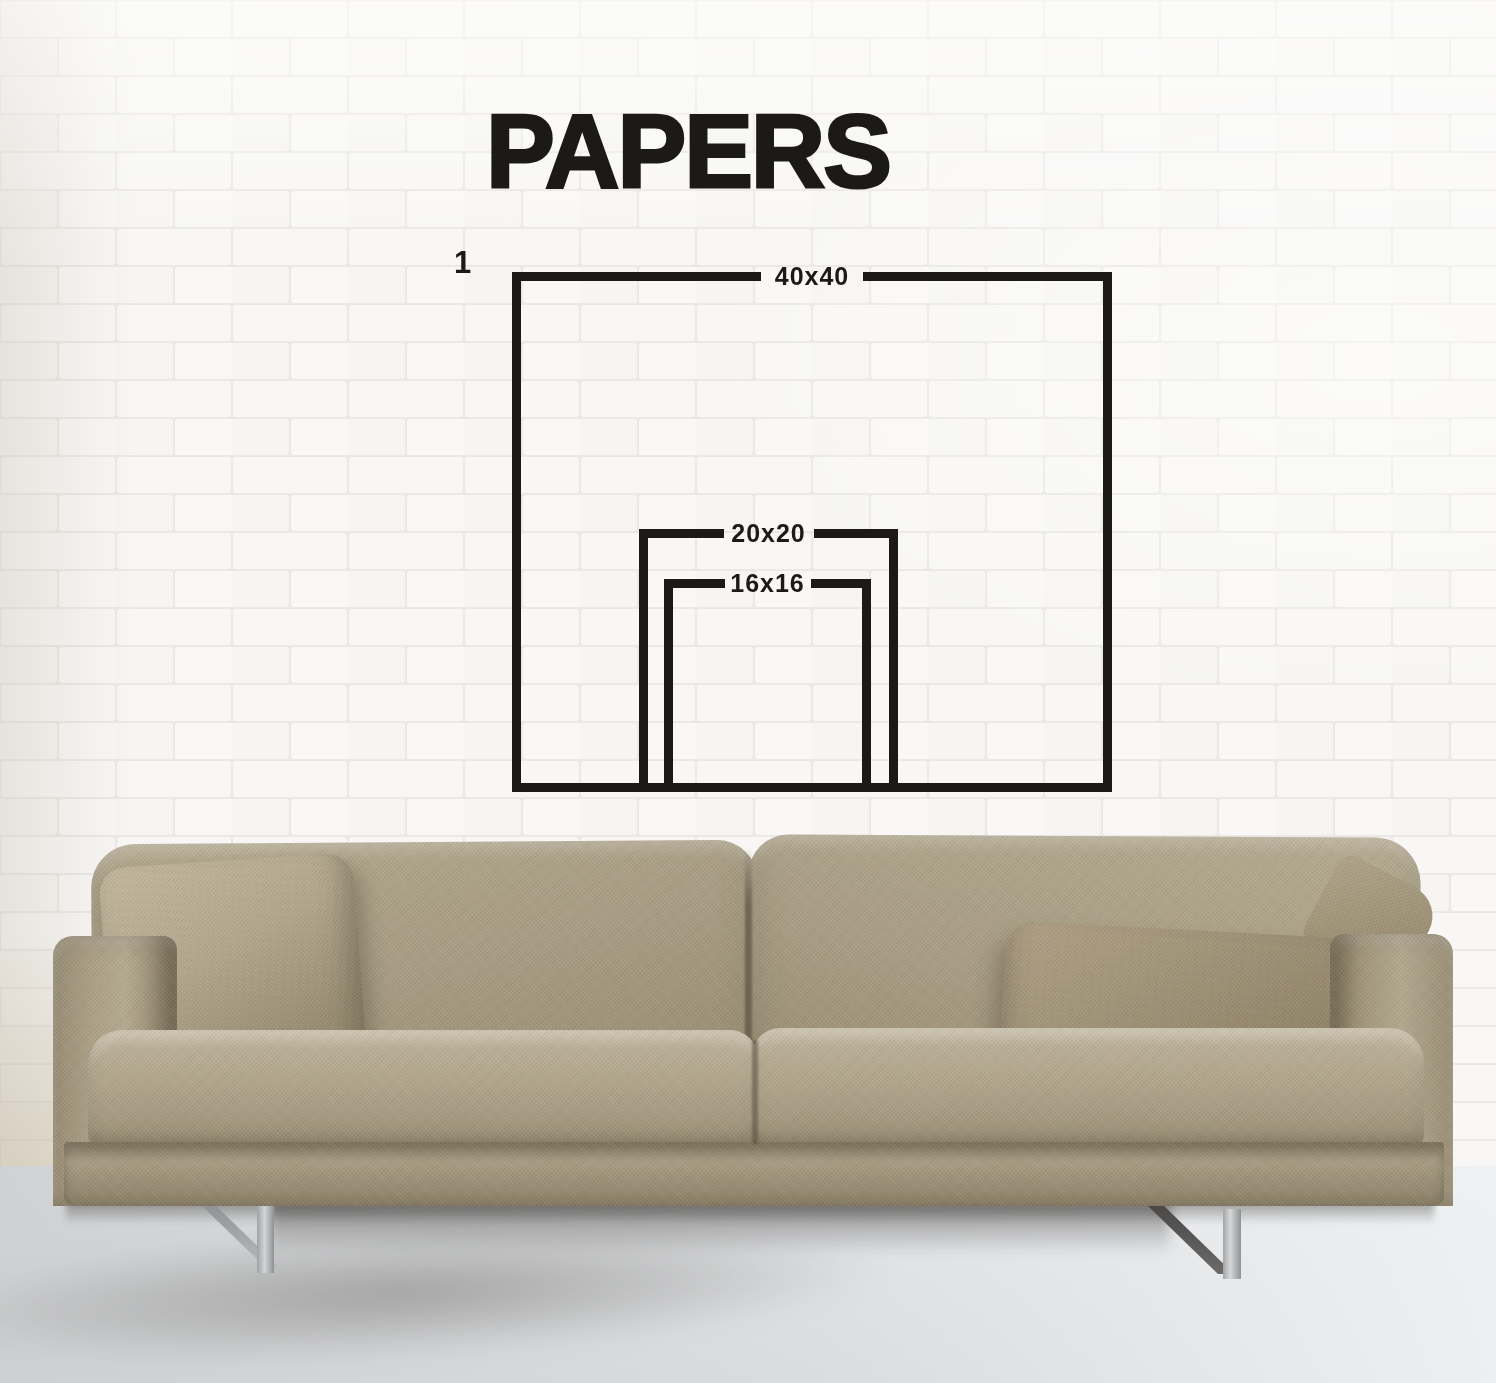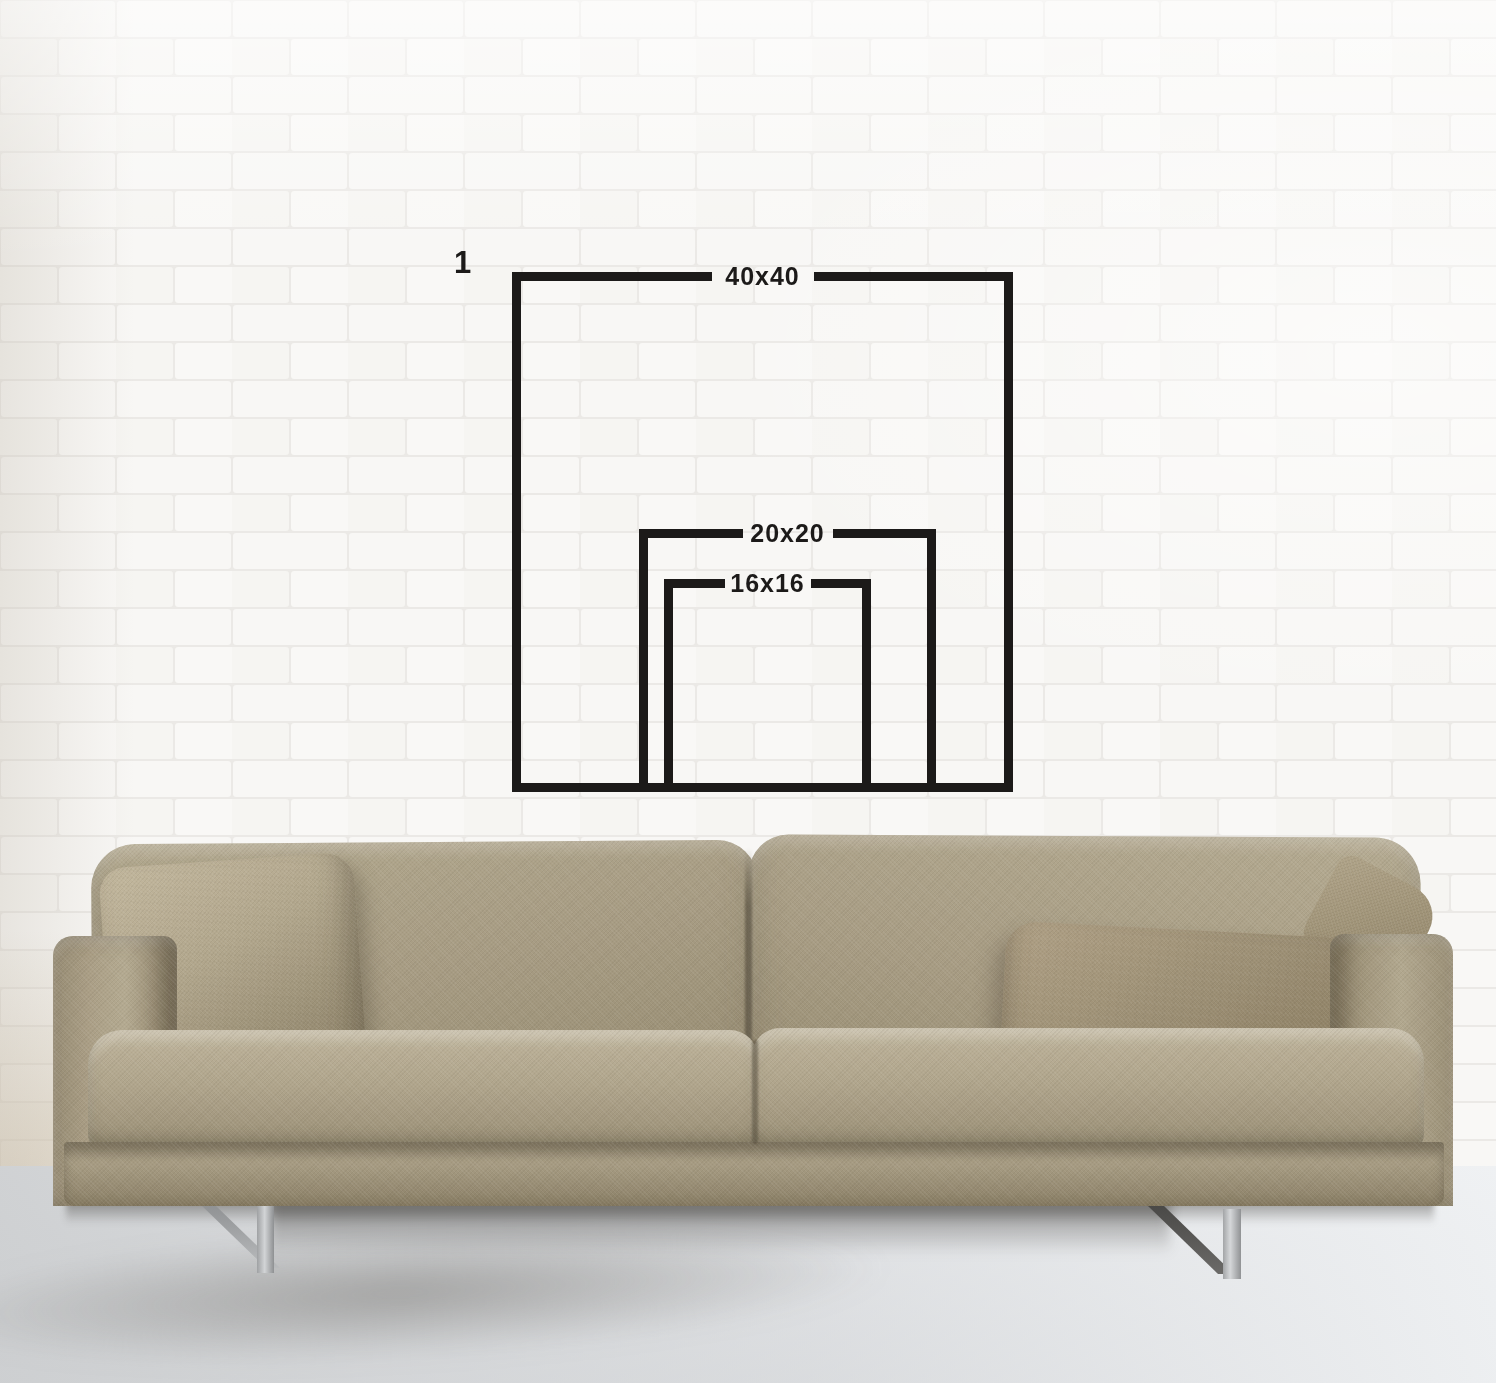--- a/index.html
+++ b/index.html
@@ -59,22 +59,22 @@
   .b-left{left:0;top:0;bottom:0;width:9px;}
   .b-right{right:0;top:0;bottom:0;width:9px;}
   .b-bottom{left:0;right:0;bottom:0;height:9px;}
   .t-left{left:0;top:0;height:9px;width:calc(50% - var(--hg));}
   .t-right{right:0;top:0;height:9px;width:calc(50% - var(--hg));}
   .size-label{
     position:absolute;top:-9px;left:50%;transform:translateX(-50%);
     font-weight:700;font-size:25px;line-height:27px;letter-spacing:1px;
     color:var(--ink,#1c1a19);white-space:nowrap;
   }
-  .sq40{left:512px;top:272px;width:501px;height:520px;--hg:51px;}
-  .sq20{left:639px;top:529px;width:297px;height:263px;--hg:45px;}
+  .sq40{left:512px;top:272px;width:600px;height:520px;--hg:51px;}
+  .sq20{left:639px;top:529px;width:259px;height:263px;--hg:45px;}
   .sq16{left:664px;top:579px;width:207px;height:213px;--hg:43px;}
   
   .fab{position:absolute;}
   .fab::after{
     content:"";position:absolute;inset:0;border-radius:inherit;
     background-image:
       repeating-linear-gradient(45deg, rgba(255,255,255,.06) 0 1px, rgba(255,255,255,0) 1px 3px),
       repeating-linear-gradient(-45deg, rgba(58,50,36,.06) 0 1px, rgba(58,50,36,0) 1px 3px);
   }
   .back-left{
@@ -181,20 +181,21 @@
     </defs>
     <rect width="1496" height="1180" fill="url(#brick)" opacity="0.9"></rect>
   </svg>
   <div class="wall-soft"></div>
 
   <div class="floor"></div>
   <div class="cast-shadow"></div>
   <div class="contact-shadow"></div>
   <div class="void-shadow"></div>
 
+  <h1 class="title">PAPERS</h1>
 
   <div>
     <span class="index-label">1</span>
 
     <div class="square sq40">
       <div class="bar t-left"></div>
       <div class="bar t-right"></div>
       <div class="bar b-left"></div>
       <div class="bar b-right"></div>
       <div class="bar b-bottom"></div>

